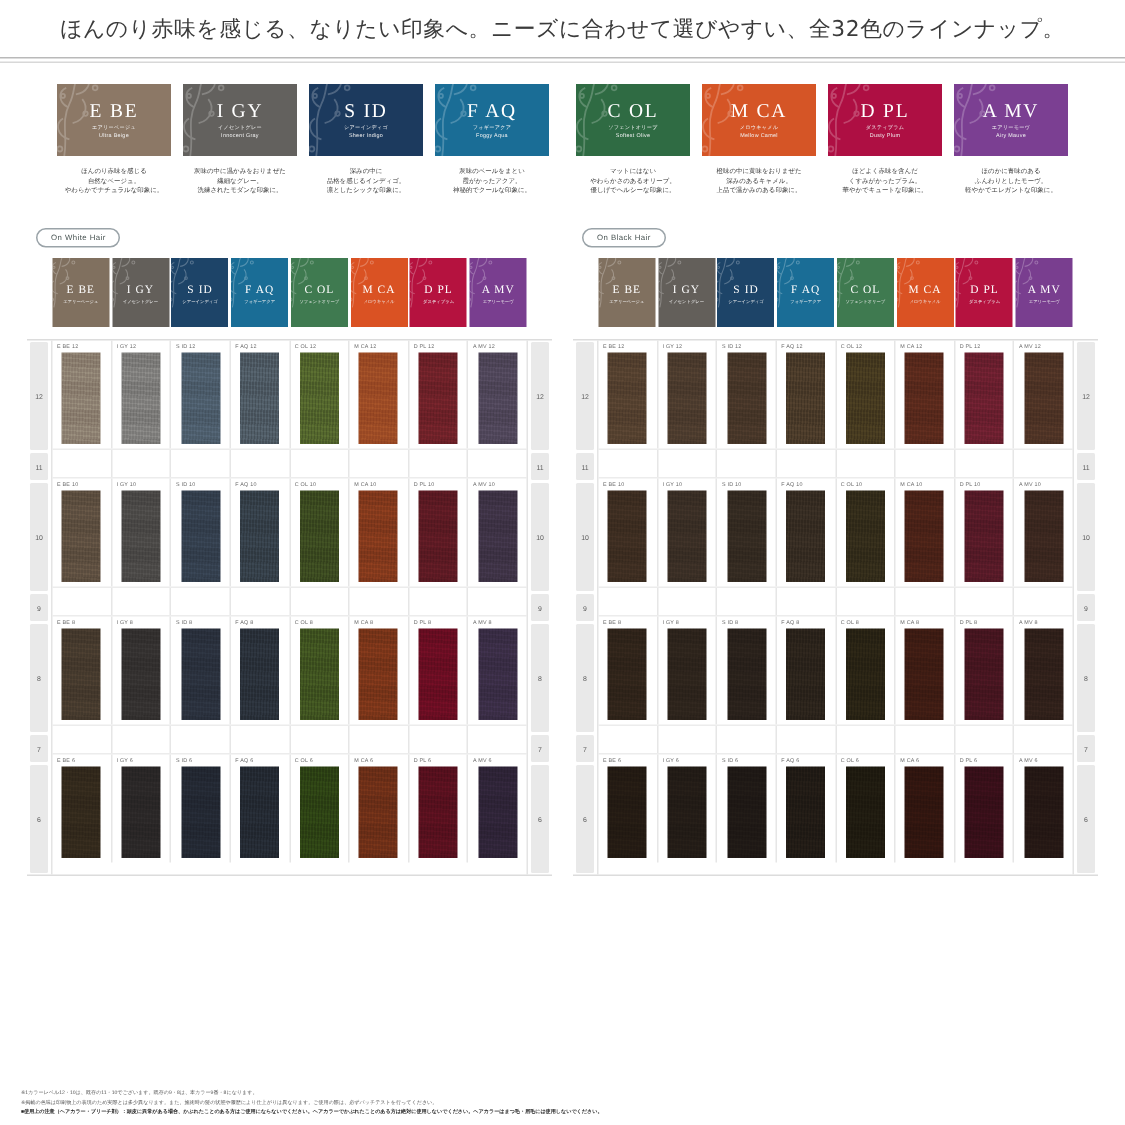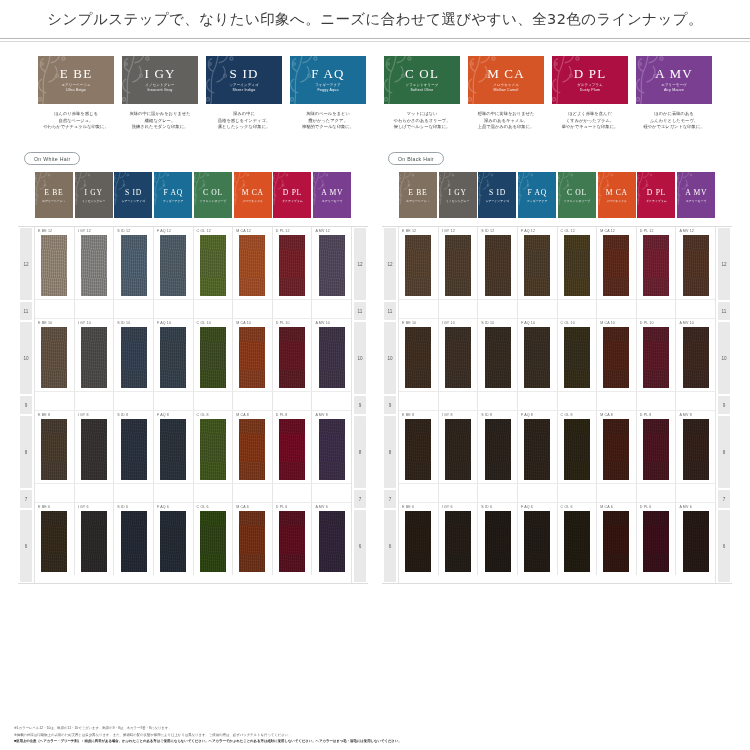--- a/index.html
+++ b/index.html
@@ -171,21 +171,21 @@
     position:absolute;left:0;right:0;bottom:6px;
     padding:0 14px;
     font-size:3.4px;line-height:6.2px;color:#555;
   }
   .footer .b{font-weight:bold;color:#222;}
 </style>
 </head>
 <body>
 
 <div class="headline-wrap">
-  <div class="headline">シンプルステップで、なりたい印象へ。ニーズに合わせて選びやすい、全32色のラインナップ。</div>
+  <div class="headline">ほんのり赤味を感じる、なりたい印象へ。ニーズに合わせて選びやすい、全32色のラインナップ。</div>
 </div>
 <div class="rule"></div>
 
 <div class="promo-zone" id="promo-zone">
     <div class="promo-group">
       <div class="promo">
         <div class="promo-card" style="background:#8c7866">
           <svg class="deco" viewBox="0 0 40 56">
             <g fill="none" stroke="#ffffff" stroke-width="1.1">
               <path d="M6 54 C10 40 4 30 10 18 C14 10 12 4 16 1"></path>

